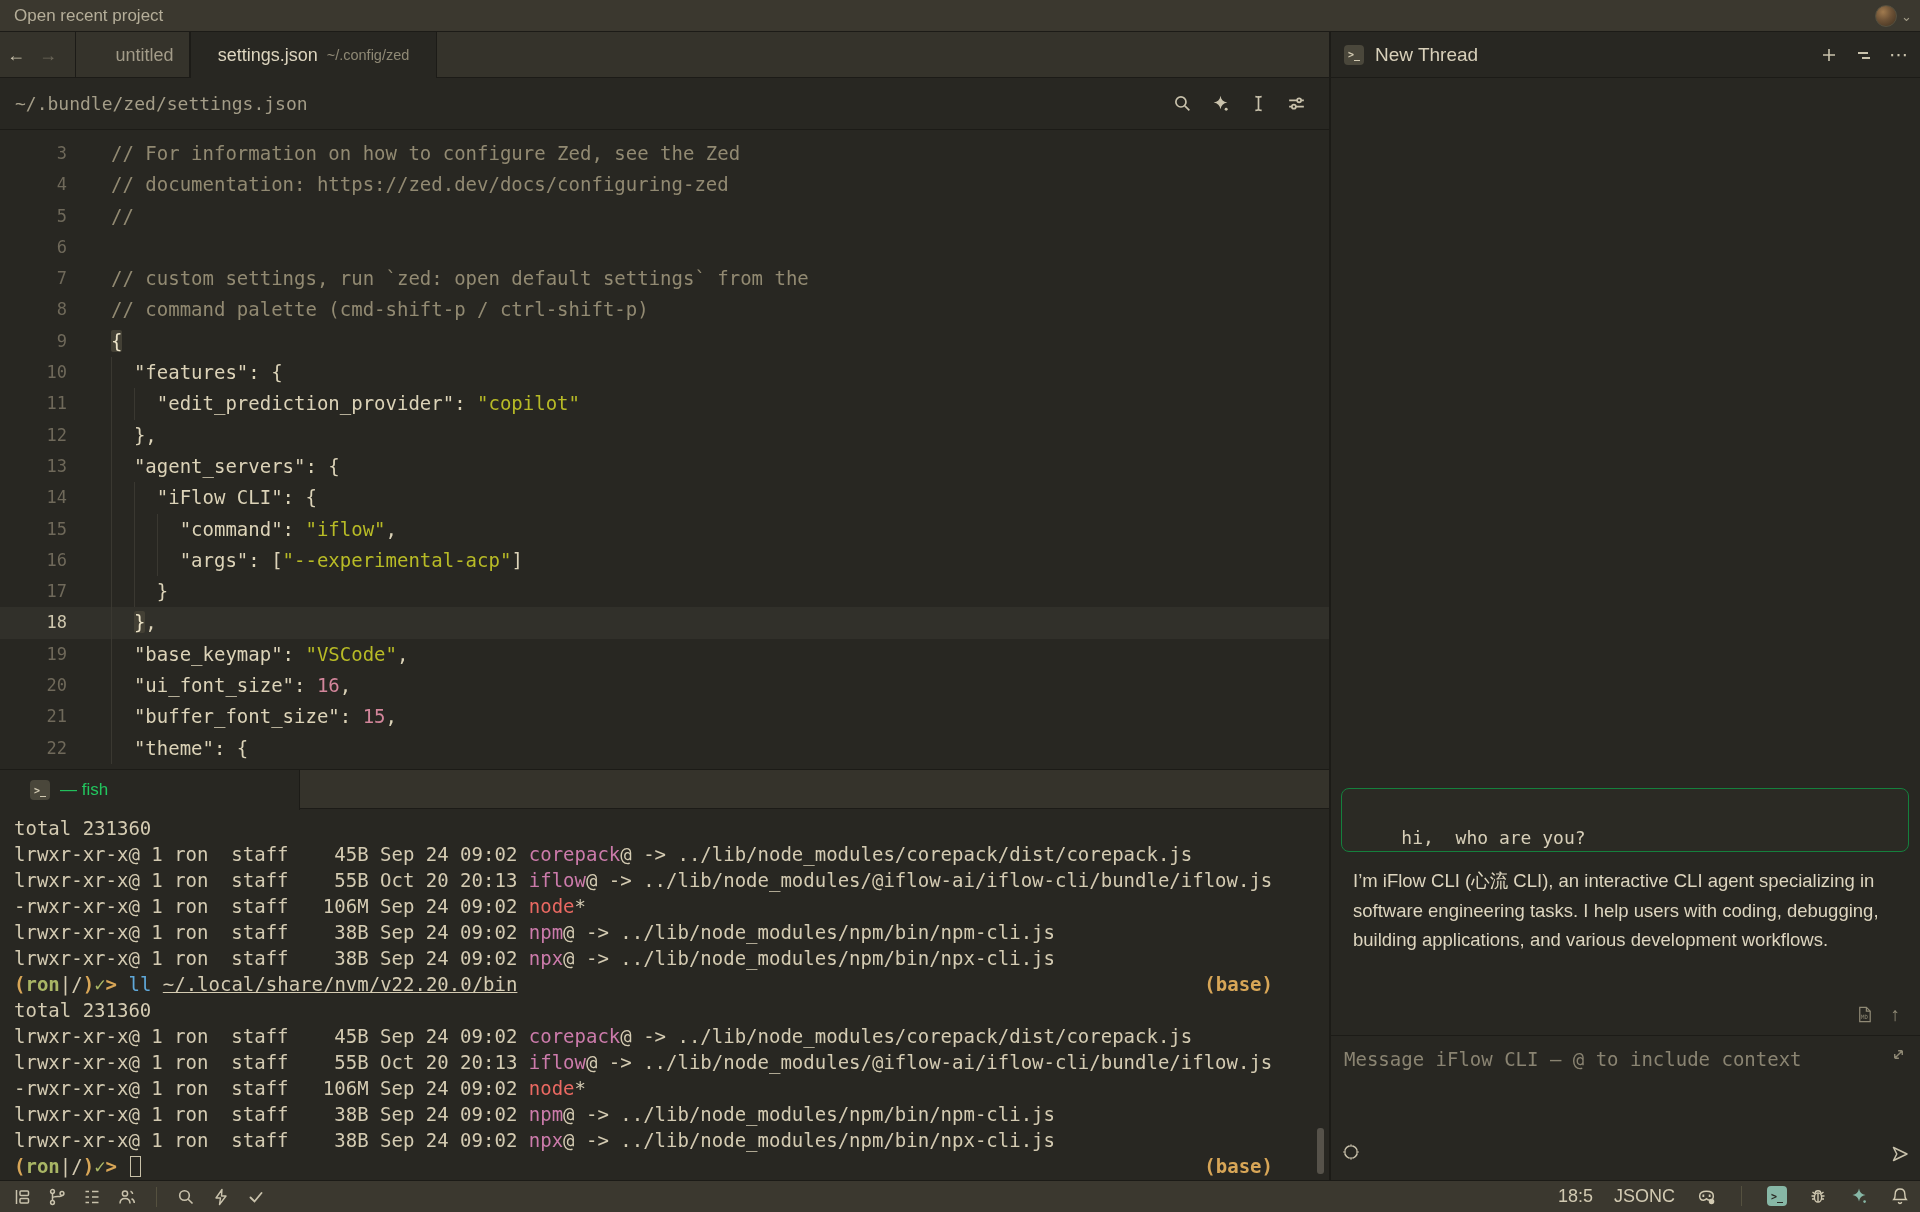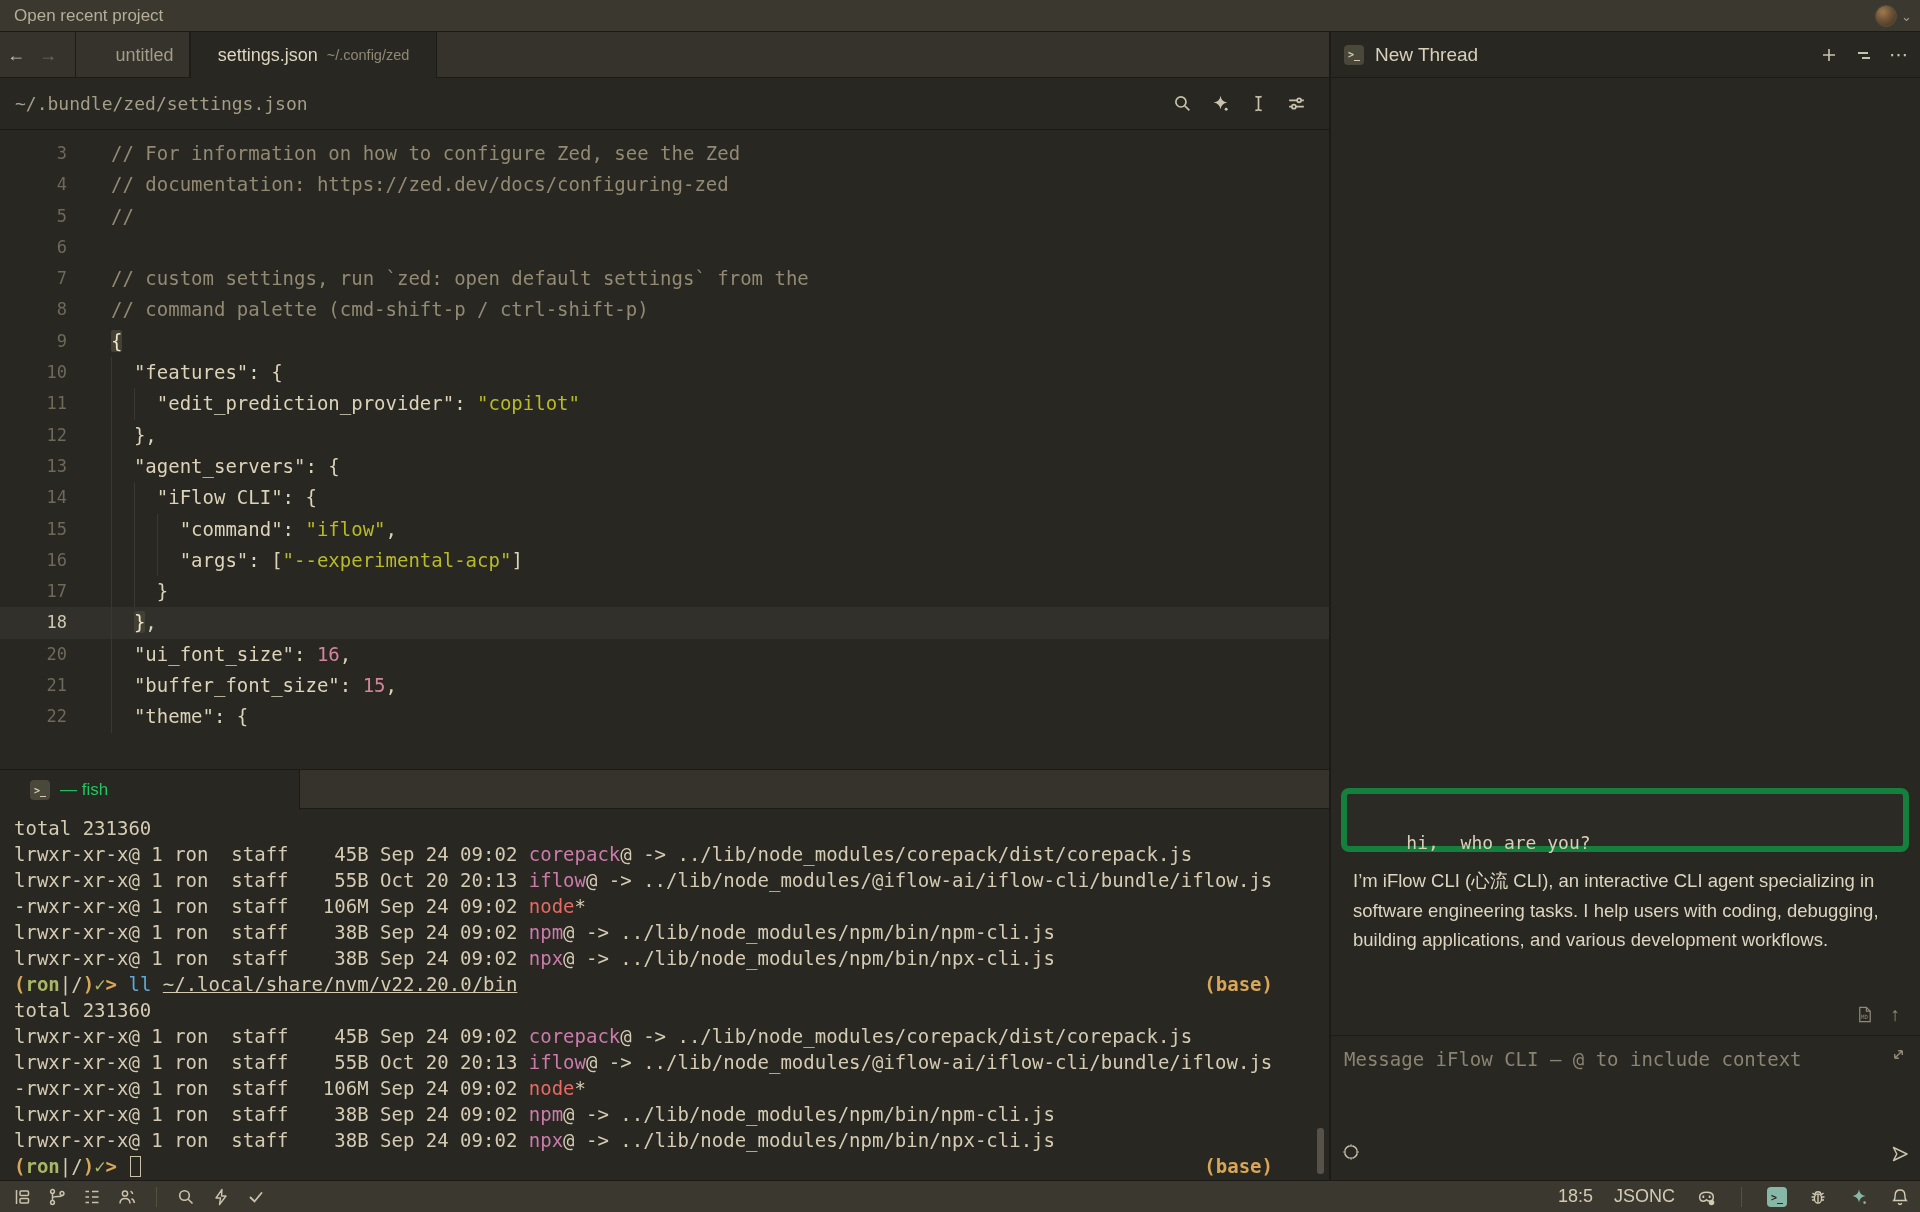--- a/index.html
+++ b/index.html
@@ -74,40 +74,40 @@
   .term-scrollthumb { position:absolute; left:1317px; top:1096px; width:7px; height:46px;
                       background:#56524a; border-radius:3px; }
 
   
   .panel { position:absolute; left:1331px; top:32px; width:589px; height:1148px; background:#282722; }
   .panel-header { position:absolute; left:0; top:0; width:589px; height:46px; border-bottom:1px solid #1c1b17;
                   display:flex; align-items:center; gap:11px; padding-left:13px; }
   .panel-title { color:#d8d0ba; font-size:19px; }
   .panel-header-tools { position:absolute; right:12px; display:flex; align-items:center; gap:15px; color:#c9c2ac; }
   .msg-card { position:absolute; left:10px; top:756px; width:568px; height:64px; background:#2b2a24;
-              border:6px solid #15803d; border-radius:8px; padding:17px 16px;
+              border:1px solid #15803d; border-radius:8px; padding:17px 16px;
               font-family:"DejaVu Sans Mono", monospace; font-size:18px; color:#d7cfb8; white-space:pre; }
   .reply { position:absolute; left:22px; top:834px; width:560px; font-size:18.5px; line-height:29.5px;
            color:#ddd5bf; }
   .reply-actions { position:absolute; right:20px; top:972px; display:flex; gap:16px; align-items:center;
                    color:#8f8975; }
   .composer { position:absolute; left:0; top:1003px; width:589px; height:145px; background:#282722;
               border-top:1px solid #1c1b17; }
   .composer-placeholder { position:absolute; left:13px; top:12px; font-family:"DejaVu Sans Mono", monospace;
                           font-size:19px; color:#8a8472; }
   .composer-expand { position:absolute; right:13px; top:10px; color:#8f8975; }
   .composer-target { position:absolute; left:10px; bottom:14px; color:#c9c2ac; }
   .composer-send { position:absolute; right:10px; bottom:12px; color:#c9c2ac; }
 
   
   .statusbar { position:absolute; left:0; top:1180px; width:1920px; height:32px; background:#3b382f;
                border-top:1px solid #1c1b17; display:flex; align-items:center; }
   .sb-left { display:flex; align-items:center; gap:15px; margin-left:12px; color:#c9c2ac; }
   .sb-div { width:1px; height:20px; background:#55513f; margin:0 4px; }
-  .sb-right { position:absolute; right:10px; display:flex; align-items:flex-end; gap:21px; color:#d2cab2; }
+  .sb-right { position:absolute; right:10px; display:flex; align-items:flex-start; gap:21px; color:#d2cab2; }
   .sb-text { font-size:18px; color:#d2cab2; }
   .sb-ic { width:20px; height:20px; }
   .sb-ic svg { display:block; }
   .teal-chip { width:20px; height:20px; border-radius:4px; background:#87b7a6; color:#2a2924;
                font-family:"DejaVu Sans Mono", monospace; font-size:10px; font-weight:bold;
                display:flex; align-items:center; justify-content:center; }
   .teal { color:#87b7a6; }
 </style>
 </head>
 <body>
@@ -176,20 +176,21 @@
       <div class="code-line"><span class="ln">9</span><span class="code"><span class="tk-hb">{</span></span></div>
       <div class="code-line"><span class="ln">10</span><i class="guide" style="left: 111px;"></i><span class="code"><span class="tk-k">  "features": {</span></span></div>
       <div class="code-line"><span class="ln">11</span><i class="guide" style="left: 111px;"></i><i class="guide" style="left: 133.9px;"></i><span class="code"><span class="tk-k">    "edit_prediction_provider": </span><span class="tk-s">"copilot"</span></span></div>
       <div class="code-line"><span class="ln">12</span><i class="guide" style="left: 111px;"></i><span class="code"><span class="tk-k">  },</span></span></div>
       <div class="code-line"><span class="ln">13</span><i class="guide" style="left: 111px;"></i><span class="code"><span class="tk-k">  "agent_servers": {</span></span></div>
       <div class="code-line"><span class="ln">14</span><i class="guide" style="left: 111px;"></i><i class="guide" style="left: 133.9px;"></i><span class="code"><span class="tk-k">    "iFlow CLI": {</span></span></div>
       <div class="code-line"><span class="ln">15</span><i class="guide" style="left: 111px;"></i><i class="guide" style="left: 133.9px;"></i><i class="guide" style="left: 156.8px;"></i><span class="code"><span class="tk-k">      "command": </span><span class="tk-s">"iflow"</span><span class="tk-k">,</span></span></div>
       <div class="code-line"><span class="ln">16</span><i class="guide" style="left: 111px;"></i><i class="guide" style="left: 133.9px;"></i><i class="guide" style="left: 156.8px;"></i><span class="code"><span class="tk-k">      "args": [</span><span class="tk-s">"--experimental-acp"</span><span class="tk-k">]</span></span></div>
       <div class="code-line"><span class="ln">17</span><i class="guide" style="left: 111px;"></i><i class="guide" style="left: 133.9px;"></i><span class="code"><span class="tk-k">    }</span></span></div>
       <div class="code-line current"><span class="ln">18</span><i class="guide" style="left: 111px;"></i><span class="code"><span class="tk-k">  </span><span class="tk-hb">}</span><span class="tk-k">,</span></span></div>
+      <div class="code-line"><span class="ln">19</span><i class="guide" style="left: 111px;"></i><span class="code"><span class="tk-k">  "base_keymap": </span><span class="tk-s">"VSCode"</span><span class="tk-k">,</span></span></div>
       <div class="code-line"><span class="ln">20</span><i class="guide" style="left: 111px;"></i><span class="code"><span class="tk-k">  "ui_font_size": </span><span class="tk-n">16</span><span class="tk-k">,</span></span></div>
       <div class="code-line"><span class="ln">21</span><i class="guide" style="left: 111px;"></i><span class="code"><span class="tk-k">  "buffer_font_size": </span><span class="tk-n">15</span><span class="tk-k">,</span></span></div>
       <div class="code-line"><span class="ln">22</span><i class="guide" style="left: 111px;"></i><span class="code"><span class="tk-k">  "theme": {</span></span></div>
     </div>
 
   <div class="term-header">
     <div class="term-tab">
       <span class="term-chip">&gt;_</span>
       <span class="term-tab-label">— fish</span>
     </div>

